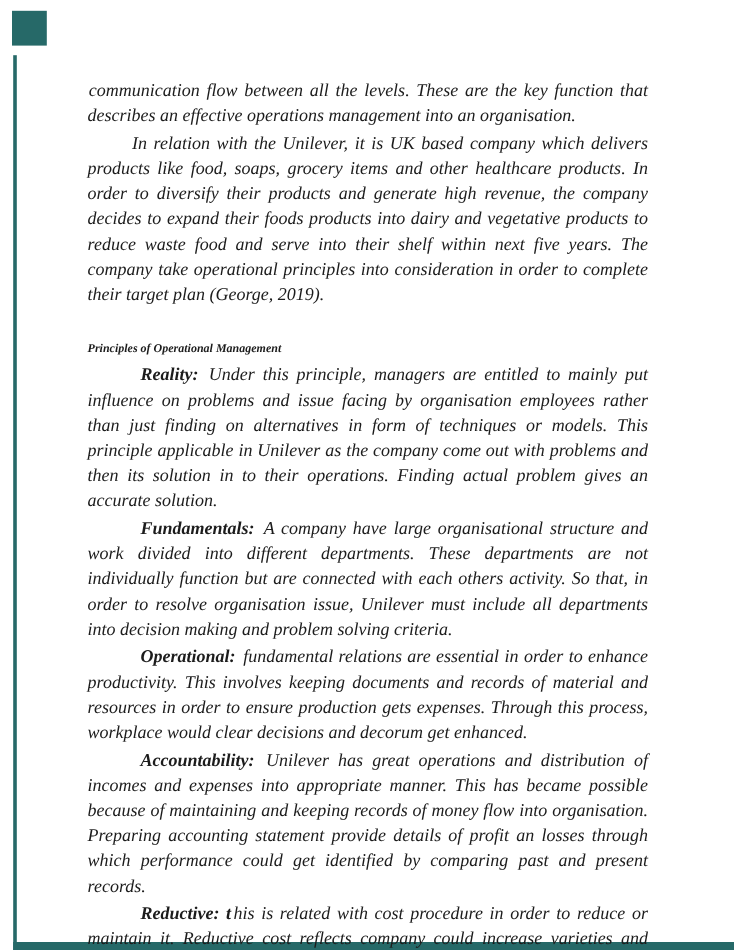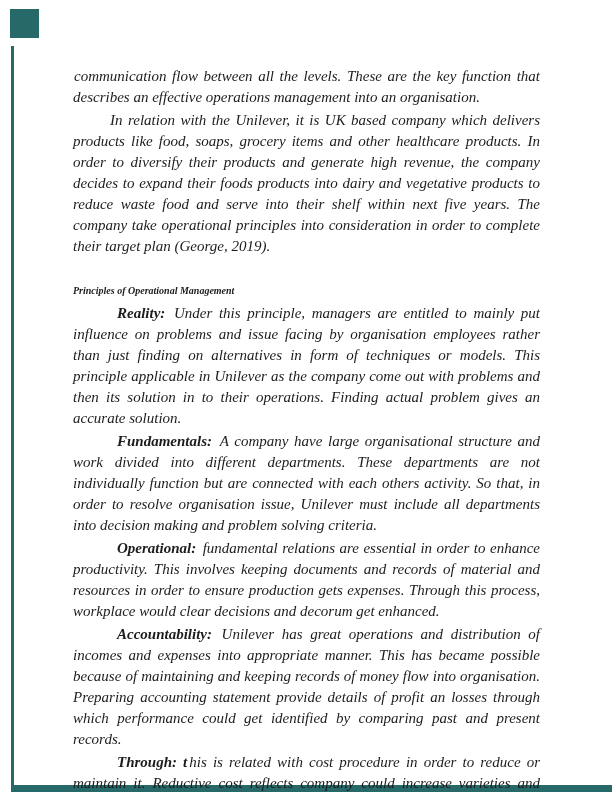--- a/index.html
+++ b/index.html
@@ -71,16 +71,16 @@
     <h2 class="heading">Principles of Operational Management</h2>
 
     <p class="para"><span class="lead">Reality:</span> <span>Under this principle, managers are entitled to mainly put influence on problems and issue facing by organisation employees rather than just finding on alternatives in form of techniques or models. This principle applicable in Unilever as the company come out with problems and then its solution in to their operations. Finding actual problem gives an accurate solution.</span></p>
 
     <p class="para"><span class="lead">Fundamentals:</span> <span>A company have large organisational structure and work divided into different departments. These departments are not individually function but are connected with each others activity. So that, in order to resolve organisation issue, Unilever must include all departments into decision making and problem solving criteria.</span></p>
 
     <p class="para"><span class="lead">Operational:</span> <span>fundamental relations are essential in order to enhance productivity. This involves keeping documents and records of material and resources in order to ensure production gets expenses. Through this process, workplace would clear decisions and decorum get enhanced.</span></p>
 
     <p class="para"><span class="lead">Accountability:</span> <span>Unilever has great operations and distribution of incomes and expenses into appropriate manner. This has became possible because of maintaining and keeping records of money flow into organisation. Preparing accounting statement provide details of profit an losses through which performance could get identified by comparing past and present records.</span></p>
 
-    <p class="para"><span class="lead">Through: t</span><span>his is related with cost procedure in order to reduce or maintain it. Reductive cost reflects company could increase varieties and think about expansion. Maintained cost shows company has in growth of innovation and effective productivity.</span></p>
+    <p class="para"><span class="lead">Reductive: t</span><span>his is related with cost procedure in order to reduce or maintain it. Reductive cost reflects company could increase varieties and think about expansion. Maintained cost shows company has in growth of innovation and effective productivity.</span></p>
 
   </main>
 </div>
 
 </body></html>

